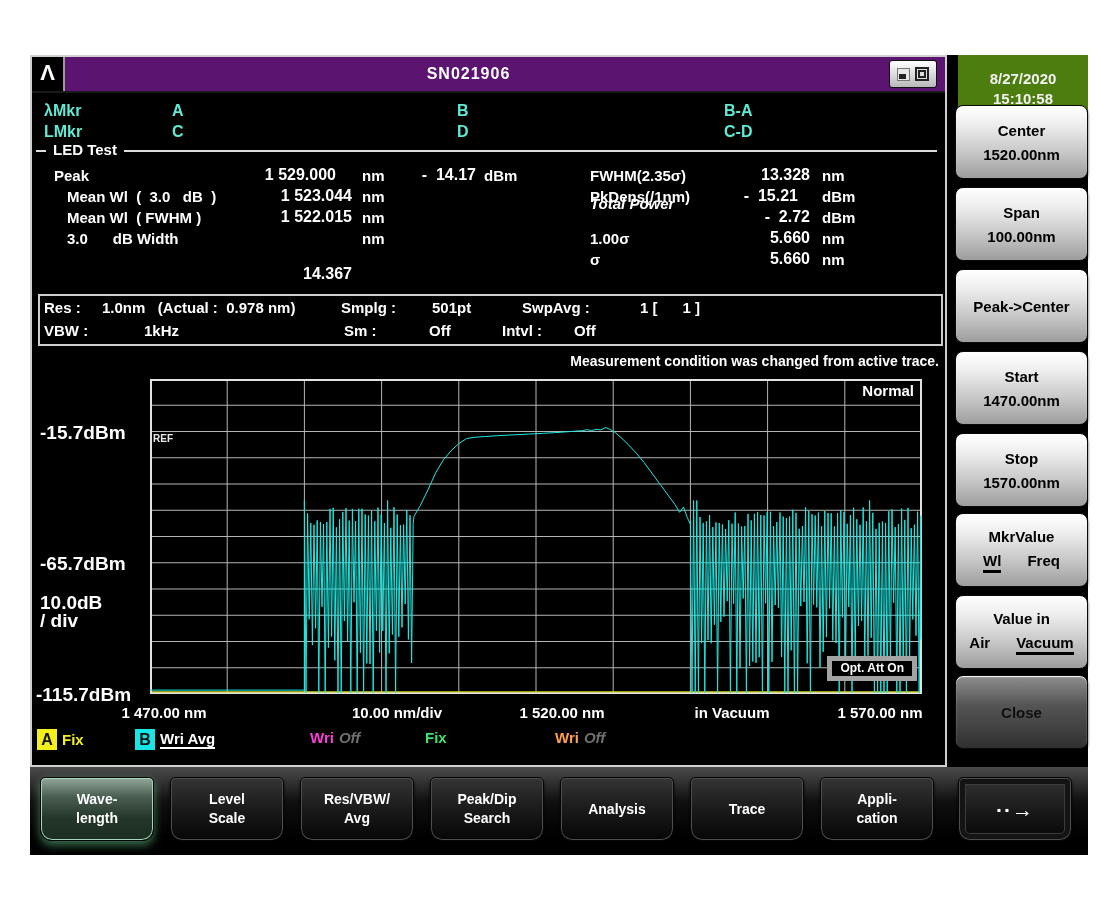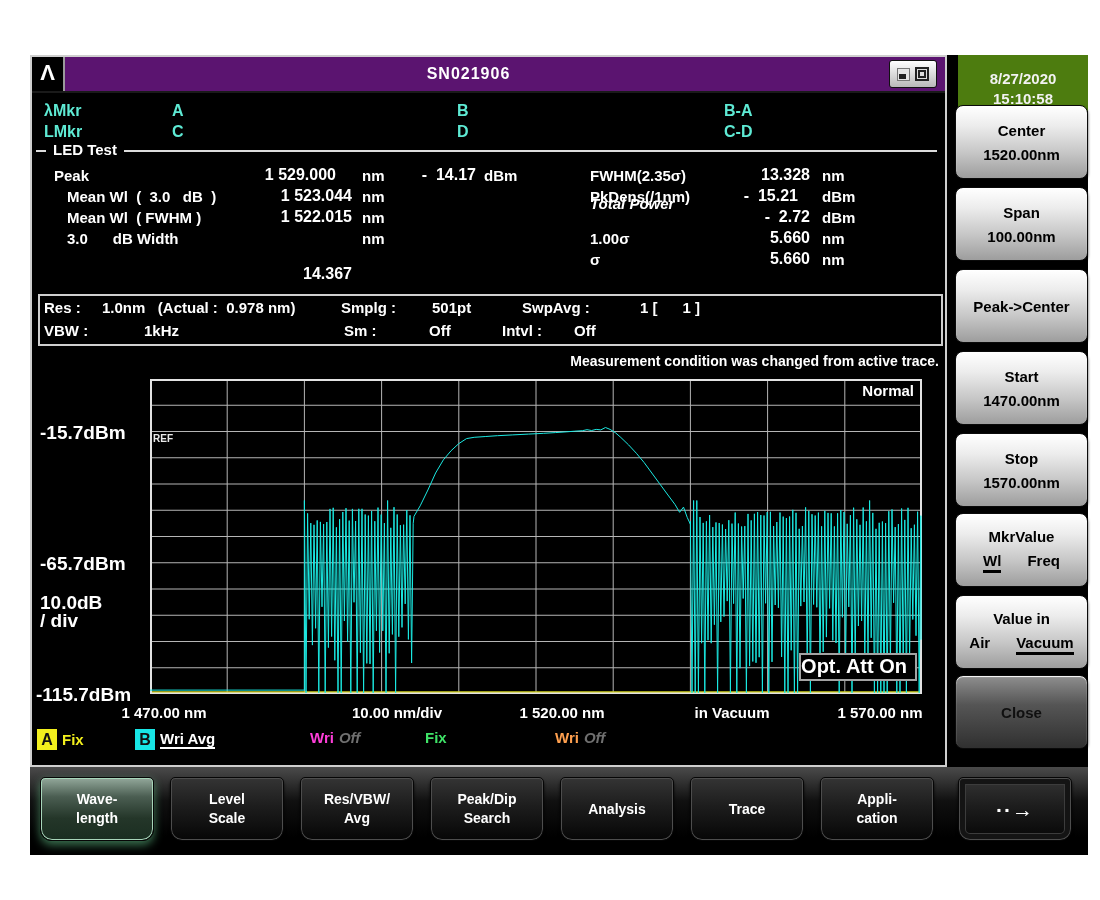--- a/index.html
+++ b/index.html
@@ -41,22 +41,22 @@
               border:2px solid #cfcfcf; }
   .settings span { position:absolute; color:#fff; font-weight:bold; font-size:15px; white-space:pre; }
   .s-r1 { top:3px; } .s-r2 { top:26px; }
 
   .msg { position:absolute; top:296px; right:6px; color:#fff; font-weight:bold; font-size:14px; }
 
   .plot { position:absolute; left:118px; top:322px; width:772px; height:315px; }
   .plot svg { position:absolute; left:0; top:0; }
   .ref-label { position:absolute; left:3px; top:54px; color:#e8e8e8; font-weight:bold; font-size:10px; }
   .mode-label { position:absolute; right:8px; top:3px; color:#fff; font-weight:bold; font-size:15px; }
-  .optatt { position:absolute; right:5px; bottom:13px; background:#000; border:2px solid #a3a3a3;
-            padding:0 8px 1px 0; color:#fff; font-weight:bold; font-size:20px; }
+  .optatt { position:absolute; right:5px; bottom:13px; background:#000; border:5px solid #a3a3a3;
+            padding:0 8px 1px 8px; color:#fff; font-weight:bold; font-size:12px; }
 
   .ylab { position:absolute; color:#fff; font-weight:bold; font-size:19px; left:8px; }
   .xlab { position:absolute; top:647px; color:#fff; font-weight:bold; font-size:15px;
           transform:translateX(-50%); white-space:pre; }
 
   .legend { position:absolute; left:0; top:672px; width:913px; height:26px; }
   .leg-item { position:absolute; top:0; display:flex; align-items:center; gap:5px;
               font-weight:bold; font-size:15px; white-space:pre; }
   .leg-badge { display:inline-block; width:20px; height:21px; text-align:center; line-height:21px;
                font-size:16px; }

